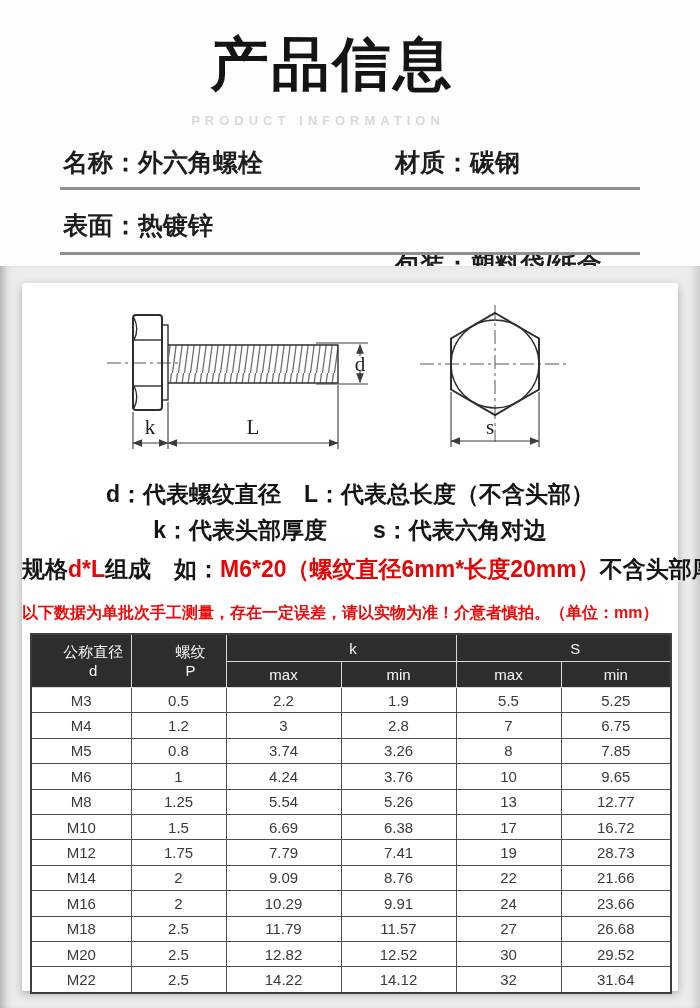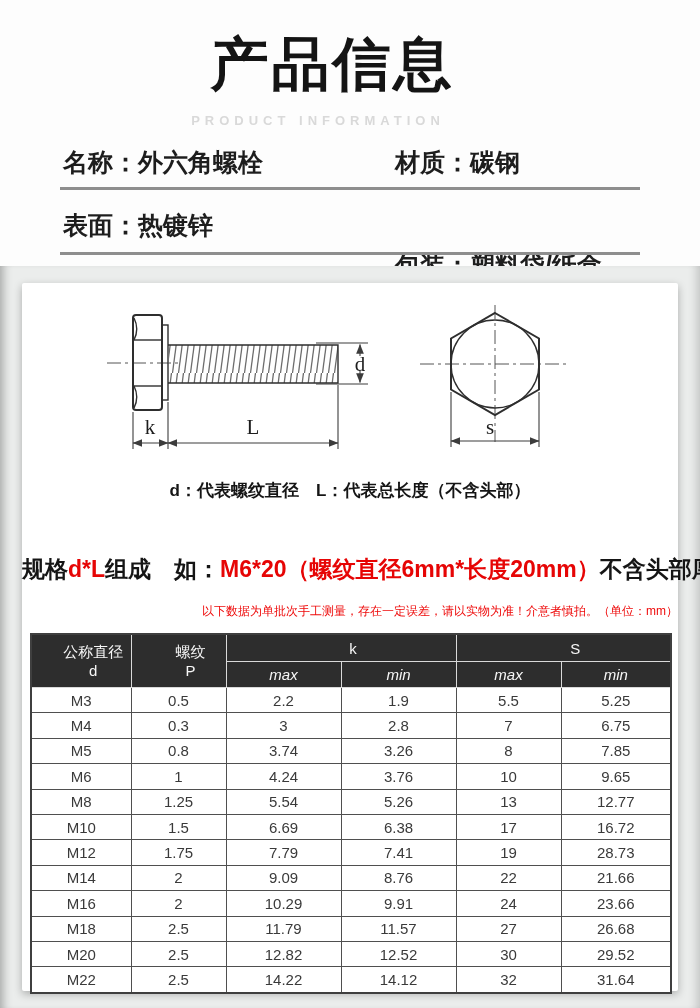--- a/index.html
+++ b/index.html
@@ -40,47 +40,47 @@
     box-shadow:0 3px 8px rgba(0,0,0,.28);
   }
   .diagram{position:absolute;left:0;top:14px;width:656px;height:175px;}
   .outline{fill:none;stroke:#2e2e2e;stroke-width:2;}
   .outline-thin{fill:none;stroke:#2e2e2e;stroke-width:1.4;}
   .dim{stroke:#3c3c3c;stroke-width:1.1;fill:none;}
   .cl{stroke:#555;stroke-width:1;stroke-dasharray:14 4 3 4;fill:none;}
   .dimtext{font-family:"Liberation Serif",serif;font-size:21px;fill:#1d1d1d;}
   .legend-line{
     position:absolute;left:0;width:656px;text-align:center;
-    font-size:17px;font-weight:700;color:#151515;white-space:nowrap;
+    font-size:23px;font-weight:700;color:#151515;white-space:nowrap;
   }
   .legend-1{top:196px;}
   .legend-2{top:232px;}
   .spec-line{
     position:absolute;top:271px;left:0;width:656px;text-align:center;
     font-size:23px;font-weight:700;color:#151515;white-space:nowrap;
   }
   .spec-line .red{color:#e60505;text-align:right;}
   .warning-line{
-    position:absolute;top:320px;left:0;width:656px;text-align:right;
-    font-size:12px;font-weight:400;color:#ee0a0a;white-space:nowrap;
+    position:absolute;top:320px;left:0;width:656px;text-align:left;
+    font-size:16px;font-weight:700;color:#ee0a0a;white-space:nowrap;
   }
   
   table.spec{
     position:absolute;left:8px;top:350px;width:640px;
     border-collapse:collapse;table-layout:fixed;
     font-size:15px;color:#3a3a3a;text-align:center;
     border:2px solid #3f3f3f;
   }
   table.spec th,table.spec td{border:1px solid #4f4f4f;padding:0;}
   table.spec thead th{
     background:#2d2d2d;color:#f7f7f7;font-weight:400;
     border:1px solid #d9d9d9;font-size:15px;
   }
   thead tr.h1 th{height:26px;padding-left:24px;}
-  thead tr.h2 th{height:25px;font-style:italic;}
+  thead tr.h2 th{height:25px;}
   thead th .two-line{line-height:19px;}
   table.spec td{height:24.4px;background:#ffffff;}
 </style>
 </head>
 <body>
 
 <div class="page-title">产品信息</div>
 <div class="page-subtitle">PRODUCT INFORMATION</div>
 
 <div class="info-item pos-name">名称：外六角螺栓</div>
@@ -136,20 +136,21 @@
       <polygon class="outline" points="473,16 517,41.5 517,92.5 473,118 429,92.5 429,41.5"></polygon>
       <circle class="outline-thin" cx="473" cy="67" r="44"></circle>
       <line class="dim" x1="429" y1="95" x2="429" y2="150"></line>
       <line class="dim" x1="517" y1="95" x2="517" y2="150"></line>
       <line class="dim" x1="429" y1="144" x2="517" y2="144" marker-start="url(#arr)" marker-end="url(#arr)"></line>
       <text class="dimtext" x="468" y="137" text-anchor="middle">s</text>
     </g>
   </svg>
 
   <div class="legend-line legend-1">d：代表螺纹直径　L：代表总长度（不含头部）</div>
+  <div class="legend-line legend-2">k：代表头部厚度　　s：代表六角对边</div>
 
   <div class="spec-line"><span>规格</span><span class="red">d*L</span><span>组成　如：</span><span class="red">M6*20（螺纹直径6mm*长度20mm）</span><span>不含头部厚度</span></div>
 
   <div class="warning-line">以下数据为单批次手工测量，存在一定误差，请以实物为准！介意者慎拍。（单位：mm）</div>
 
   <table class="spec">
     <colgroup>
       <col style="width:100px">
         <col style="width:95px">
         <col style="width:115px">
@@ -185,21 +186,21 @@
         <tr>
           <td>M3</td>
           <td>0.5</td>
           <td>2.2</td>
           <td>1.9</td>
           <td>5.5</td>
           <td>5.25</td>
         </tr>
         <tr>
           <td>M4</td>
-          <td>0.3</td>
+          <td>1.2</td>
           <td>3</td>
           <td>2.8</td>
           <td>7</td>
           <td>6.75</td>
         </tr>
         <tr>
           <td>M5</td>
           <td>0.8</td>
           <td>3.74</td>
           <td>3.26</td>

